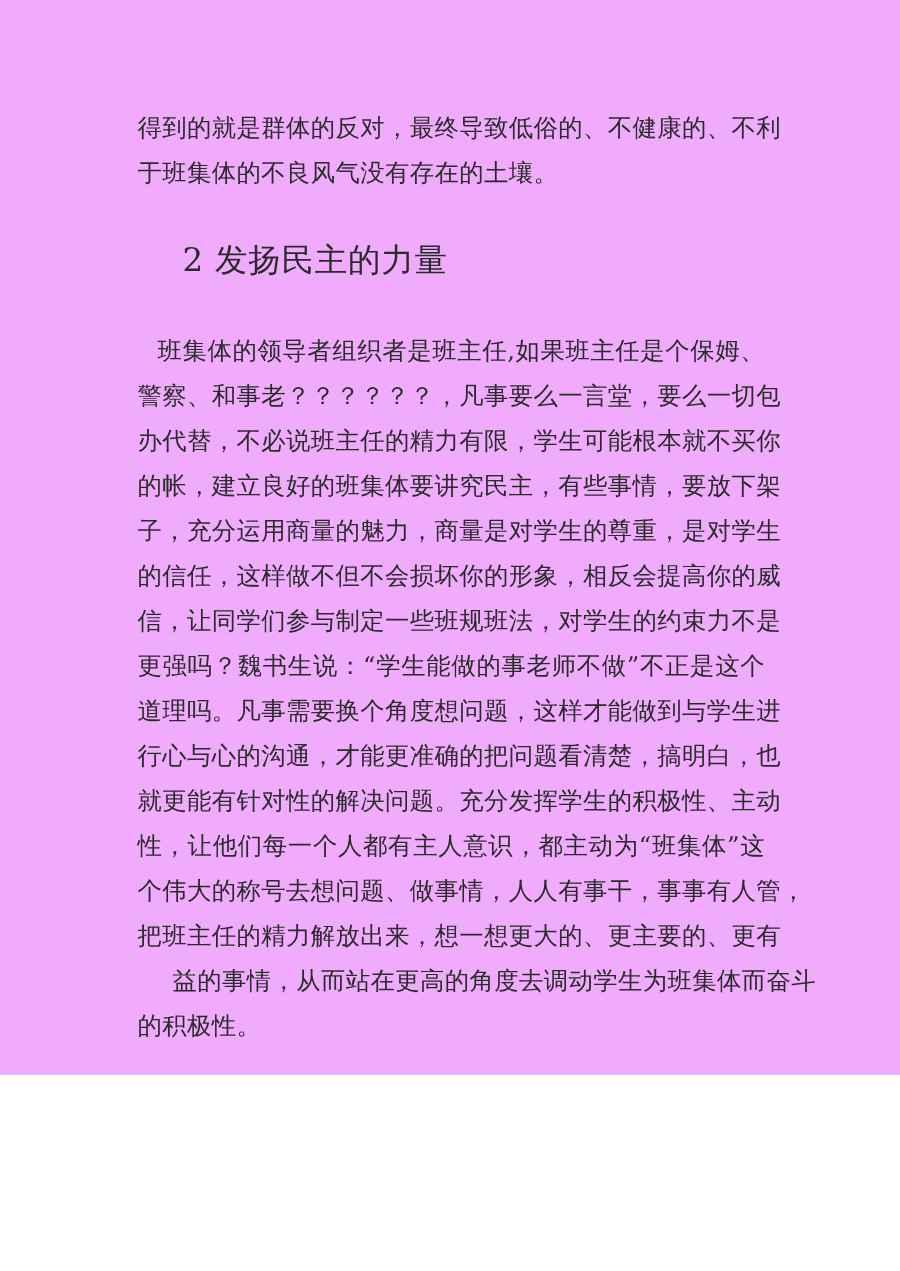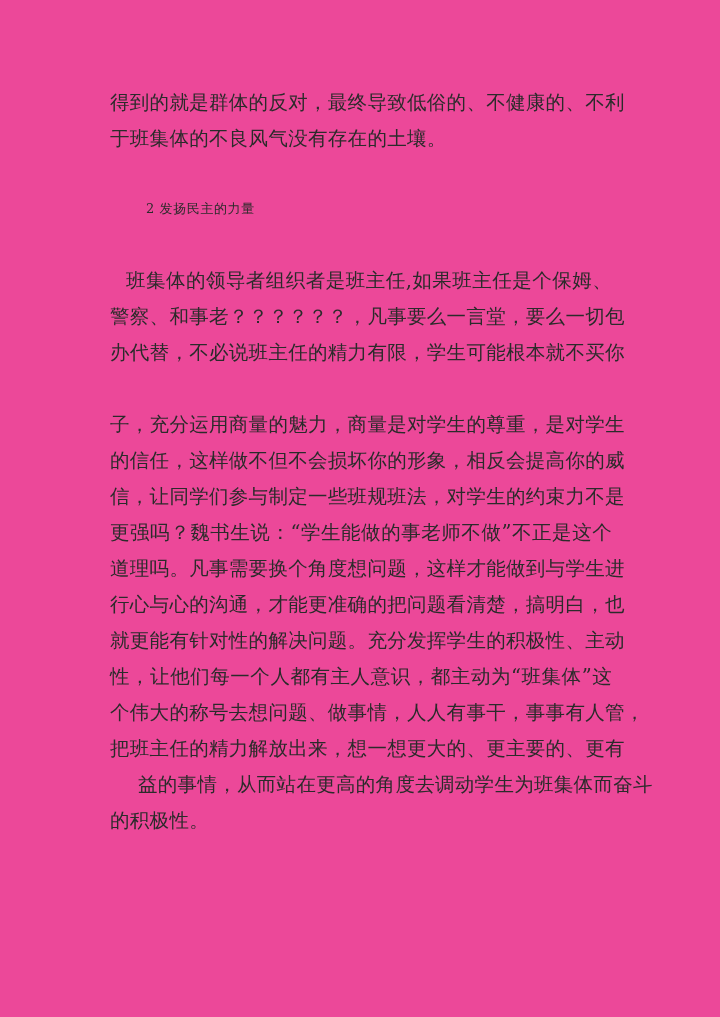--- a/index.html
+++ b/index.html
@@ -1,35 +1,36 @@
 <!DOCTYPE html>
 <html><head>
 <meta charset="utf-8">
 <style>
   html, body { margin: 0; padding: 0; background: #ffffff; }
   body { width: 720px; height: 1017px; overflow: hidden; position: relative;
          font-family: "DejaVu Serif", "Liberation Serif", serif; color: #2b2b2b; }
-  .page { position: absolute; left: 0; top: 0; width: 720px; height: 1017px; background: #ec4899; }
+  .page { position: absolute; left: 0; top: 0; width: 720px; height: 860px; background: #f0abfc; }
   .line { position: absolute; left: 110px; width: 502px; font-size: 19.5px; line-height: 24px;
           white-space: nowrap; letter-spacing: 0.3px; text-align: justify; text-align-last: justify; }
   .line.last { text-align-last: left; }
-  .heading { position: absolute; left: 146px; font-size: 13px; line-height: 24px; white-space: nowrap; letter-spacing: 0.6px; }
+  .heading { position: absolute; left: 146px; font-size: 26px; line-height: 24px; white-space: nowrap; letter-spacing: 0.6px; }
 </style>
 </head>
 <body>
 
 <div class="page">
   <div class="line" style="top:91px;">得到的就是群体的反对，最终导致低俗的、不健康的、不利</div>
   <div class="line last" style="top:127px;">于班集体的不良风气没有存在的土壤。</div>
 
   <div class="heading" style="top:197px;">2 发扬民主的力量</div>
 
   <div class="line" style="top:305px;">警察、和事老？？？？？？，凡事要么一言堂，要么一切包</div>
   <div class="line" style="top:269px; left:126px; width:486px;">班集体的领导者组织者是班主任,如果班主任是个保姆、</div>
   <div class="line" style="top:341px;">办代替，不必说班主任的精力有限，学生可能根本就不买你</div>
+  <div class="line" style="top:377px;">的帐，建立良好的班集体要讲究民主，有些事情，要放下架</div>
   <div class="line" style="top:413px;">子，充分运用商量的魅力，商量是对学生的尊重，是对学生</div>
   <div class="line" style="top:449px;">的信任，这样做不但不会损坏你的形象，相反会提高你的威</div>
   <div class="line" style="top:485px;">信，让同学们参与制定一些班规班法，对学生的约束力不是</div>
   <div class="line" style="top:521px;">更强吗？魏书生说：“学生能做的事老师不做”不正是这个</div>
   <div class="line" style="top:557px;">道理吗。凡事需要换个角度想问题，这样才能做到与学生进</div>
   <div class="line" style="top:593px;">行心与心的沟通，才能更准确的把问题看清楚，搞明白，也</div>
   <div class="line" style="top:629px;">就更能有针对性的解决问题。充分发挥学生的积极性、主动</div>
   <div class="line" style="top:665px;">性，让他们每一个人都有主人意识，都主动为“班集体”这</div>
   <div class="line" style="top:701px;">个伟大的称号去想问题、做事情，人人有事干，事事有人管，</div>
   <div class="line" style="top:737px;">把班主任的精力解放出来，想一想更大的、更主要的、更有</div>

